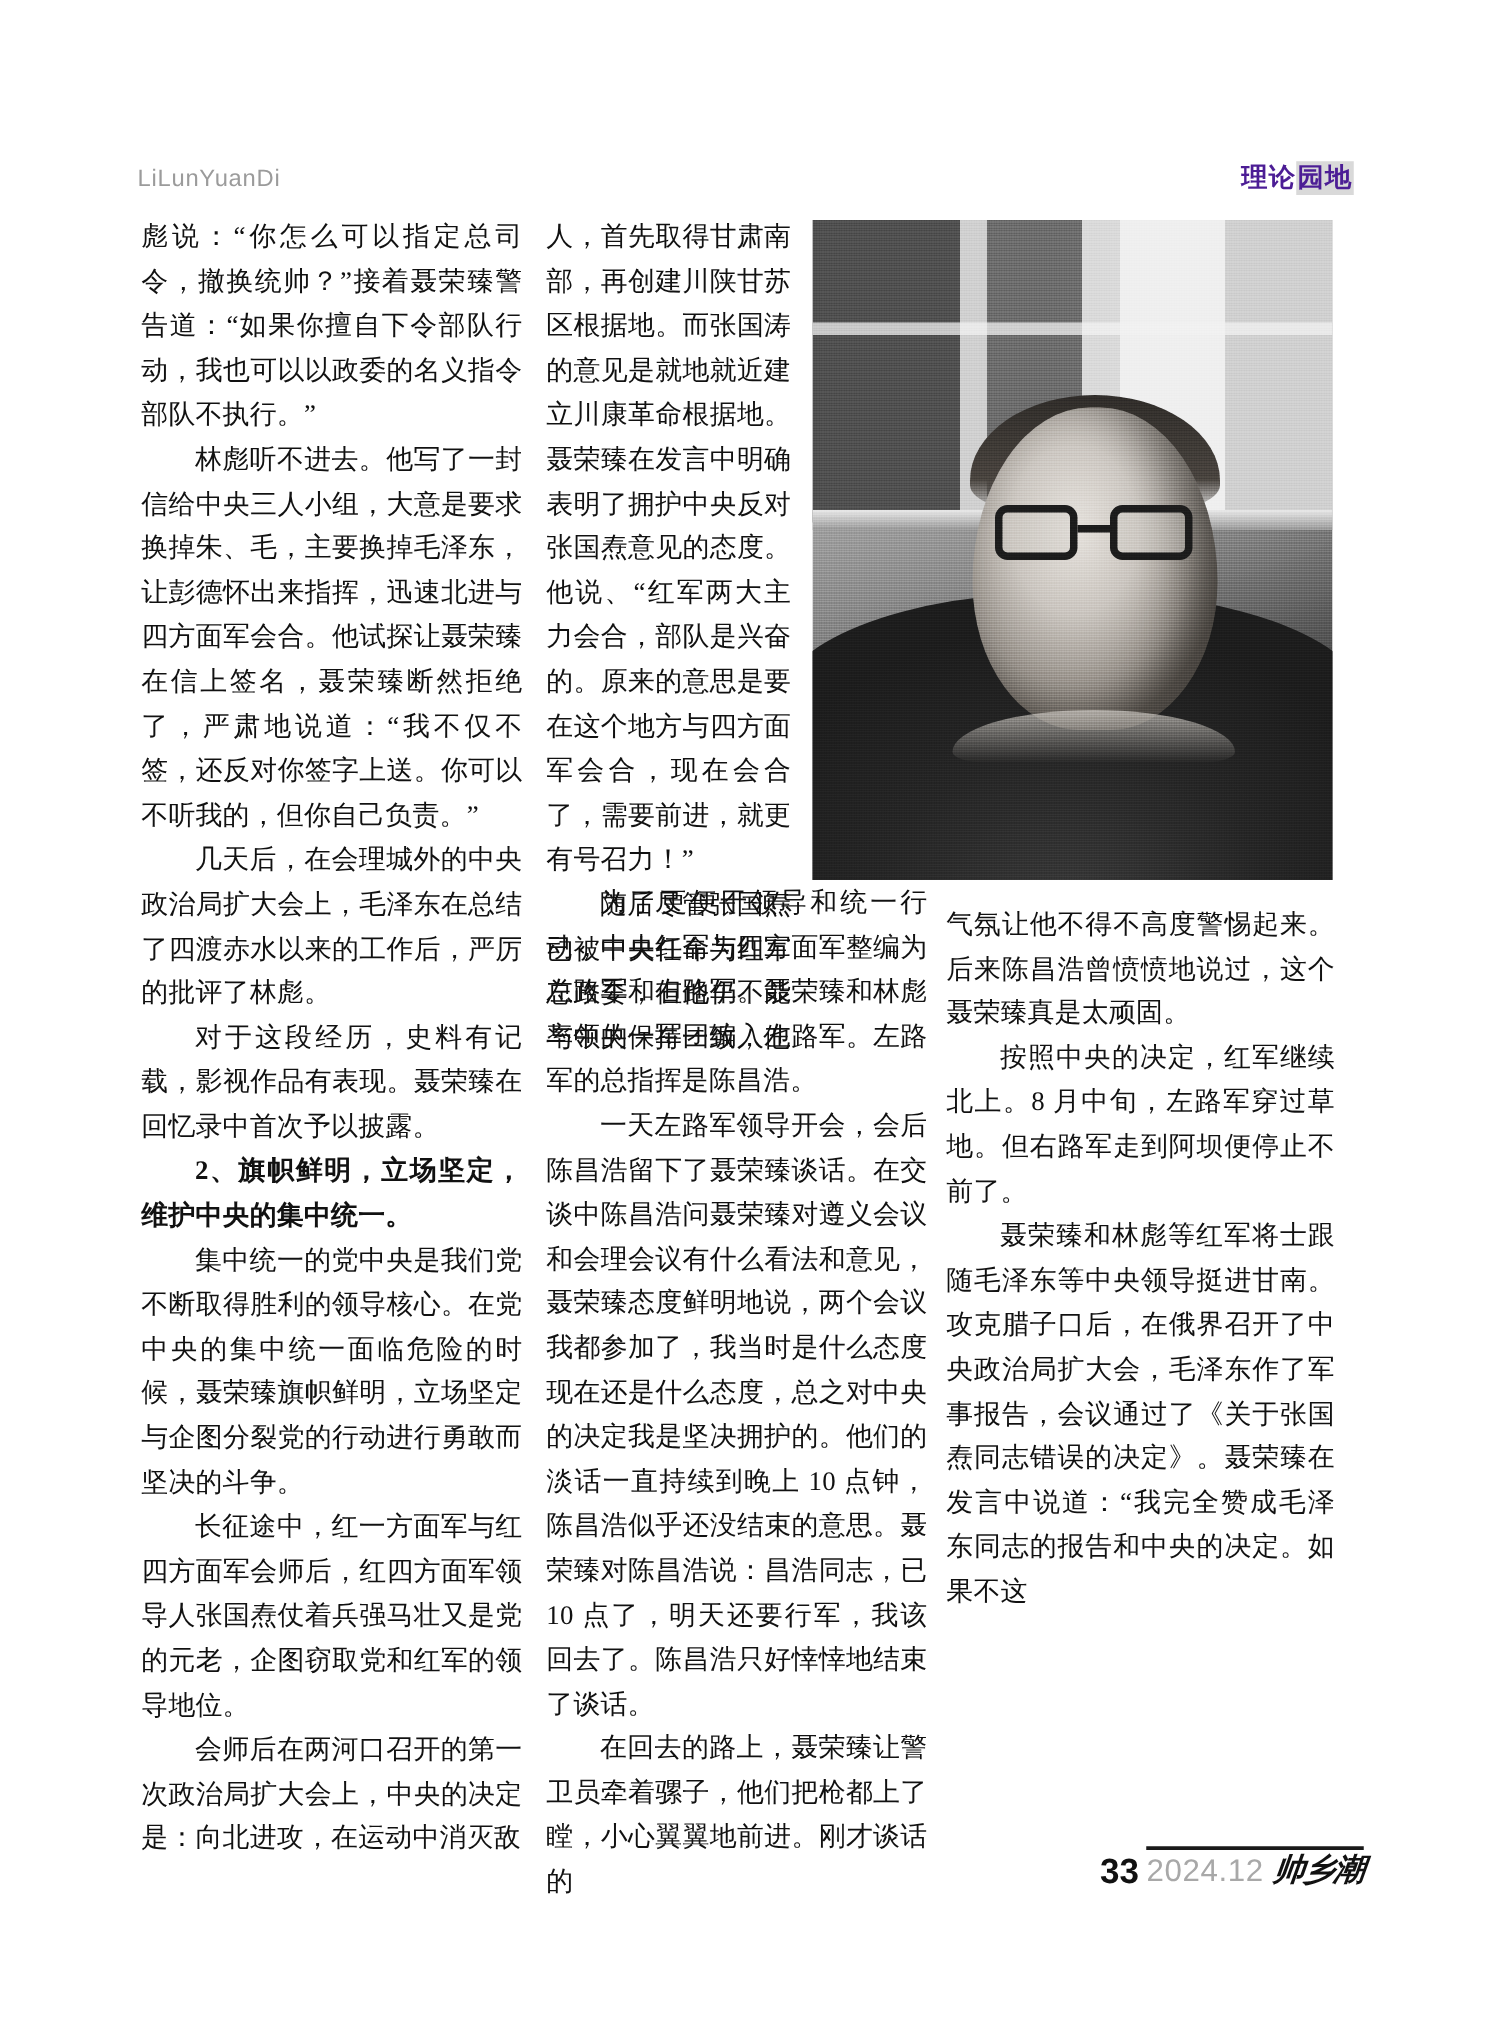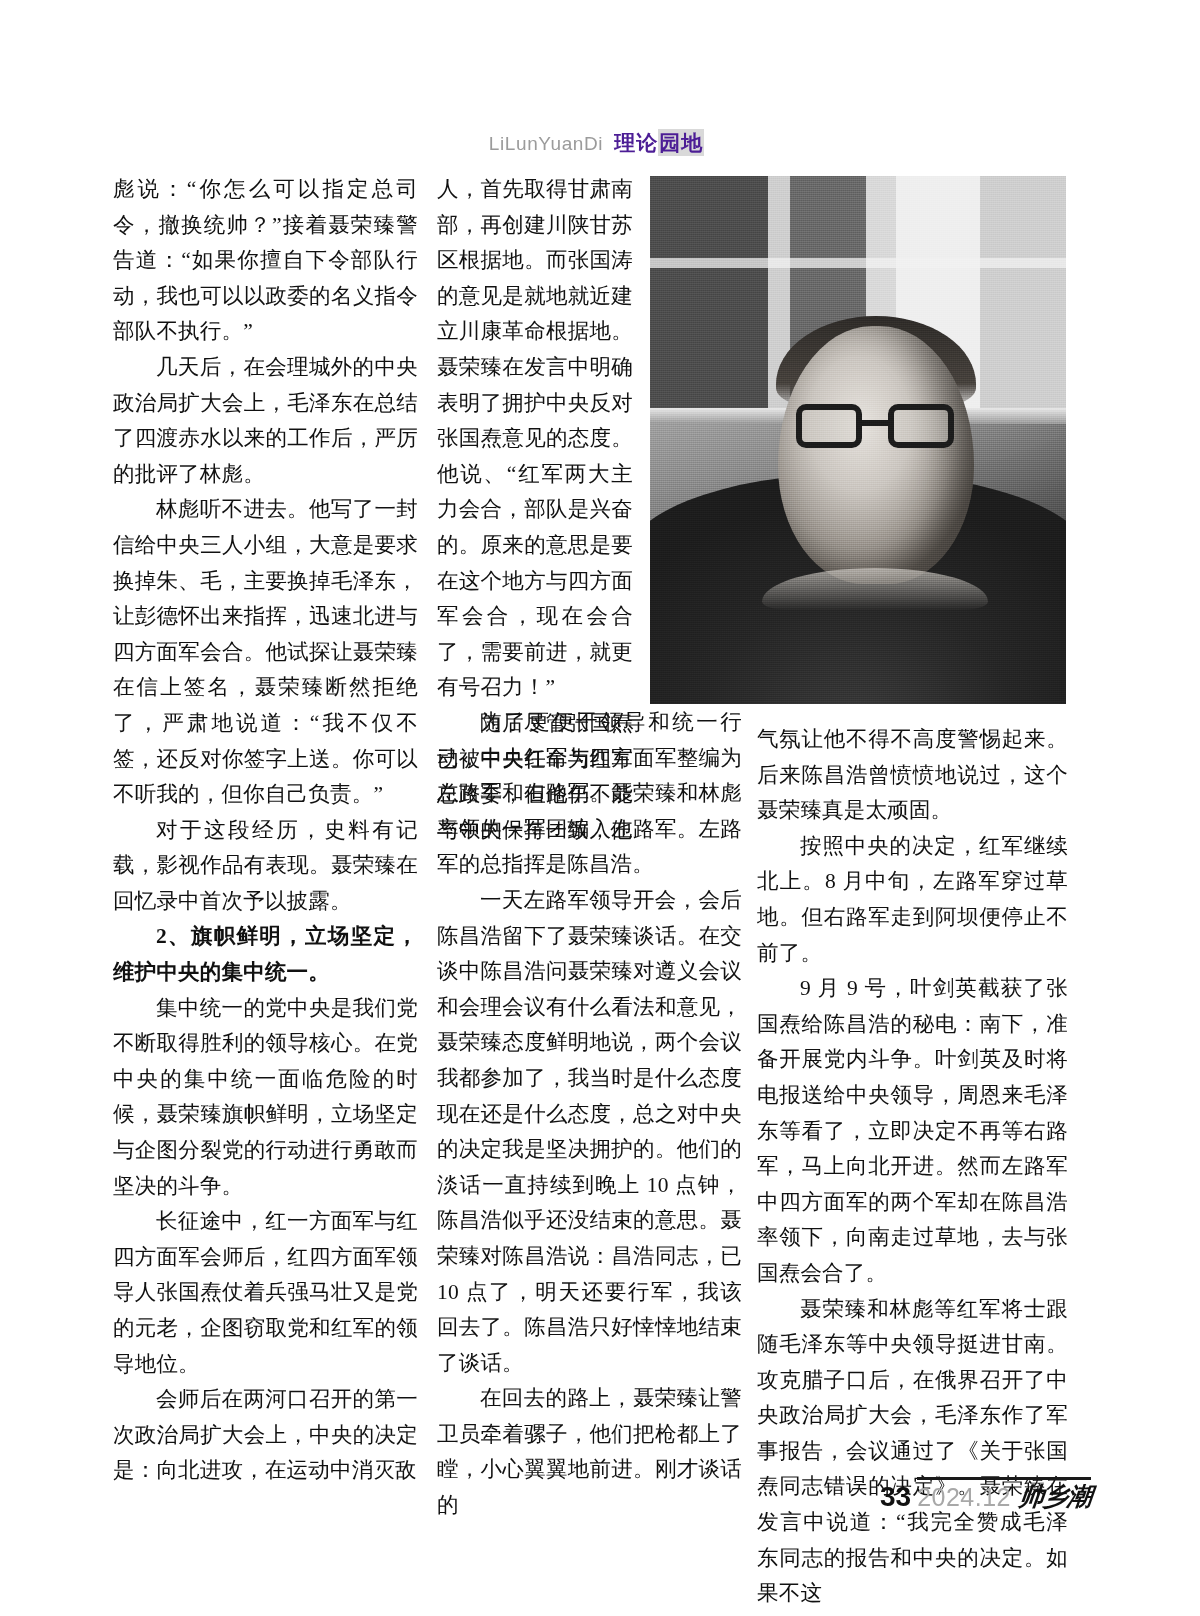--- a/index.html
+++ b/index.html
@@ -27,21 +27,21 @@
 
   
   .running-head {
     position: absolute;
     left: 110px;
     top: 126px;
     width: 975px;
     height: 34px;
     display: flex;
     align-items: center;
-    justify-content: center;
+    justify-content: space-between;
     gap: 9px;
   }
   .rh-pinyin {
     font-family: "Liberation Sans", sans-serif;
     font-size: 19px;
     letter-spacing: 0.6px;
     color: #9b9b9b;
     line-height: 1;
   }
   .rh-cn {
@@ -282,41 +282,40 @@
     <div class="photo-glasses">
       <span class="lens left"></span>
       <span class="bridge"></span>
       <span class="lens right"></span>
     </div>
     <div class="photo-grain"></div>
   </div>
 
   <div class="col" id="col1">
       <p class="cont">彪说：“你怎么可以指定总司令，撤换统帅？”接着聂荣臻警告道：“如果你擅自下令部队行动，我也可以以政委的名义指令部队不执行。”</p>
+      <p>林彪听不进去。他写了一封信给中央三人小组，大意是要求换掉朱、毛，主要换掉毛泽东，让彭德怀出来指挥，迅速北进与四方面军会合。他试探让聂荣臻在信上签名，聂荣臻断然拒绝了，严肃地说道：“我不仅不签，还反对你签字上送。你可以不听我的，但你自己负责。”</p>
       <p>几天后，在会理城外的中央政治局扩大会上，毛泽东在总结了四渡赤水以来的工作后，严厉的批评了林彪。</p>
-      <p>林彪听不进去。他写了一封信给中央三人小组，大意是要求换掉朱、毛，主要换掉毛泽东，让彭德怀出来指挥，迅速北进与四方面军会合。他试探让聂荣臻在信上签名，聂荣臻断然拒绝了，严肃地说道：“我不仅不签，还反对你签字上送。你可以不听我的，但你自己负责。”</p>
       <p>对于这段经历，史料有记载，影视作品有表现。聂荣臻在回忆录中首次予以披露。</p>
       <p class="heading">2、旗帜鲜明，立场坚定，维护中央的集中统一。</p>
       <p>集中统一的党中央是我们党不断取得胜利的领导核心。在党中央的集中统一面临危险的时候，聂荣臻旗帜鲜明，立场坚定与企图分裂党的行动进行勇敢而坚决的斗争。</p>
       <p>长征途中，红一方面军与红四方面军会师后，红四方面军领导人张国焘仗着兵强马壮又是党的元老，企图窃取党和红军的领导地位。</p>
       <p>会师后在两河口召开的第一次政治局扩大会上，中央的决定是：向北进攻，在运动中消灭敌</p>
     </div>
   <div class="col" id="col2a">
       <p class="cont">人，首先取得甘肃南部，再创建川陕甘苏区根据地。而张国涛的意见是就地就近建立川康革命根据地。聂荣臻在发言中明确表明了拥护中央反对张国焘意见的态度。他说、“红军两大主力会合，部队是兴奋的。原来的意思是要在这个地方与四方面军会合，现在会合了，需要前进，就更有号召力！”</p>
       <p>随后尽管张国焘已被中央任命为红军总政委，但他仍不能与中央保持一致，他</p>
     </div>
   <div class="col" id="col2b">
       <p>为了更便于领导和统一行动，中央红军与四方面军整编为左路军和右路军。聂荣臻和林彪率领的一军团编入左路军。左路军的总指挥是陈昌浩。</p>
       <p>一天左路军领导开会，会后陈昌浩留下了聂荣臻谈话。在交谈中陈昌浩问聂荣臻对遵义会议和会理会议有什么看法和意见，聂荣臻态度鲜明地说，两个会议我都参加了，我当时是什么态度现在还是什么态度，总之对中央的决定我是坚决拥护的。他们的淡话一直持续到晚上 10 点钟，陈昌浩似乎还没结束的意思。聂荣臻对陈昌浩说：昌浩同志，已 10 点了，明天还要行军，我该回去了。陈昌浩只好悻悻地结束了谈话。</p>
       <p>在回去的路上，聂荣臻让警卫员牵着骡子，他们把枪都上了瞠，小心翼翼地前进。刚才谈话的</p>
     </div>
   <div class="col" id="col3">
       <p class="cont">气氛让他不得不高度警惕起来。后来陈昌浩曾愤愤地说过，这个聂荣臻真是太顽固。</p>
       <p>按照中央的决定，红军继续北上。8 月中旬，左路军穿过草地。但右路军走到阿坝便停止不前了。</p>
-      <p>9 月 9 号，叶剑英截获了张国焘给陈昌浩的秘电：南下，准备开展党内斗争。叶剑英及时将电报送给中央领导，周恩来毛泽东等看了，立即决定不再等右路军，马上向北开进。然而左路军中四方面军的两个军却在陈昌浩率领下，向南走过草地，去与张国焘会合了。</p>
       <p>聂荣臻和林彪等红军将士跟随毛泽东等中央领导挺进甘南。攻克腊子口后，在俄界召开了中央政治局扩大会，毛泽东作了军事报告，会议通过了《关于张国焘同志错误的决定》。聂荣臻在发言中说道：“我完全赞成毛泽东同志的报告和中央的决定。如果不这</p>
     </div>
 
   <div class="footer">
     <span class="footer-pageno">33</span>
     <span class="footer-rule">
       <span class="footer-date">2024.12</span>
       <span class="footer-logo">帅乡潮</span>
     </span>
   </div>

